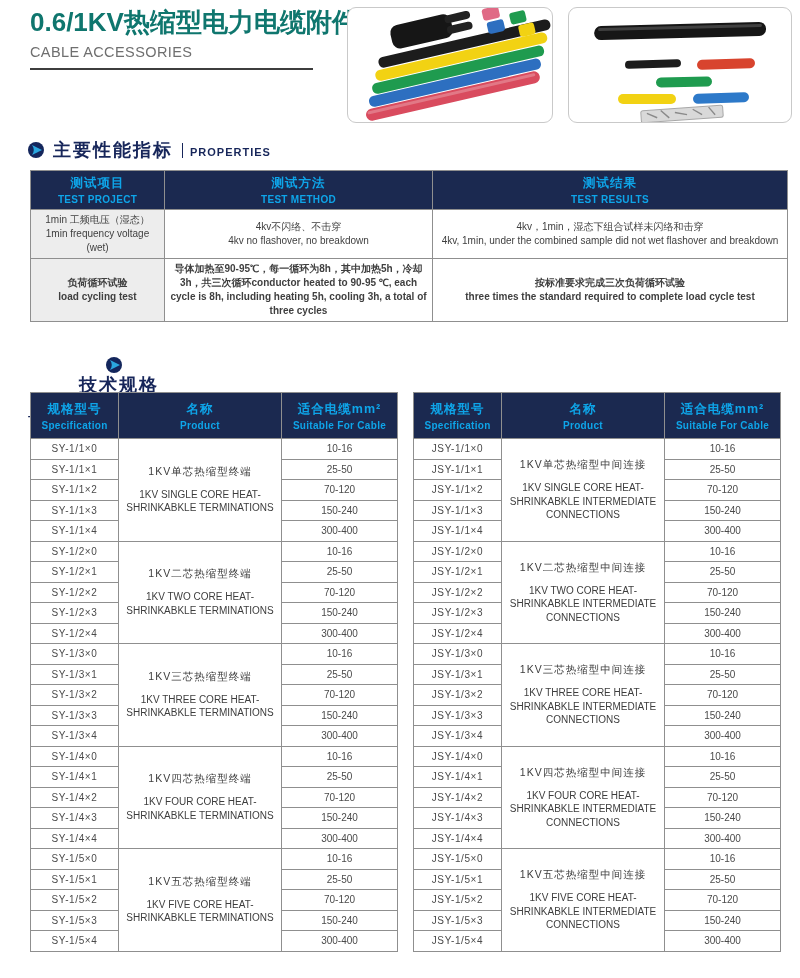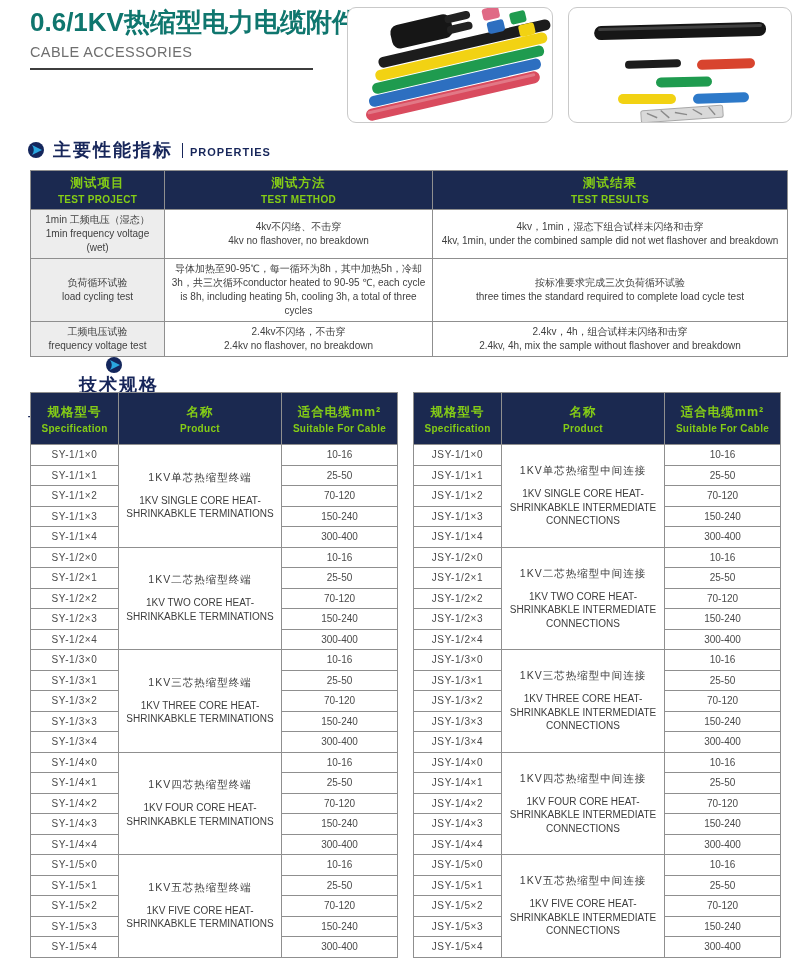--- a/index.html
+++ b/index.html
@@ -25,38 +25,38 @@
   #props-head { top:138px; }
   #specs-head { top:357px;flex-direction:column; }
   .bullet { width:16px; height:16px; margin-right:9px; flex:0 0 auto; }
   .sec-zh { font-size:18px; font-weight:bold; color:#17265a; letter-spacing:2px; }
   .sec-sep { width:1px; height:15px; background:#17265a; margin:0 7px 0 9px; }
   .sec-en { font-size:11px; font-weight:bold; color:#17265a; letter-spacing:1px; position:relative; top:2px; }
 
   
   table { border-collapse:collapse; table-layout:fixed; }
   th, td { border:1px solid #8f8f8f; }
-  thead th { background:#1b2950; color:#84cc16; padding:4px 2px; text-align:center; }
+  thead th { background:#1b2950; color:#0ea5e9; padding:4px 2px; text-align:center; }
   .h-zh { font-size:12.5px; font-weight:bold; letter-spacing:1px; }
   .h-en { font-size:10px; font-weight:bold; letter-spacing:0.3px; margin-top:2px; }
 
   
   #props-table { position:absolute; left:30px; top:170px; width:757px; }
   #props-table thead th { height:36px; }
   #props-table tbody td { font-size:10px; color:#3f3f3f; text-align:center; padding:3px 4px; line-height:1.4; }
   #props-table tbody td.proj { background:#ededed;margin-top:23px; }
   #props-table tbody tr:nth-child(1) td { height:34px; }
-  #props-table tbody tr:nth-child(2) td { height:54px; }
+  #props-table tbody tr:nth-child(2) td { height:54px;font-weight:bold; }
   #props-table tbody tr:nth-child(3) td { height:34px; }
 
   
   .spec-table { position:absolute; top:392px; width:367px; }
   #spec-left  { left:30px; }
   #spec-right { left:413px; }
-  .spec-table thead th { height:52px; }
+  .spec-table thead th { height:46px; }
   .spec-table tbody tr { height:20.5px;margin-left:29px; }
   .spec-table tbody td { font-size:10px; color:#4a4a4a; text-align:center; padding:0 2px; }
   .spec-table td.model { letter-spacing:0.6px; }
   .spec-table td.product { vertical-align:middle; padding:2px 6px; }
   .spec-table .p-zh { font-size:10.5px; color:#3d3d3d; margin-bottom:9px; letter-spacing:1px; }
   .spec-table .p-en { font-size:10px; color:#3d3d3d; line-height:1.35; }
 </style>
 </head>
 <body>
 
@@ -146,25 +146,20 @@
       <tr>
         <td class="proj">1min 工频电压（湿态）<br>1min frequency voltage (wet)</td>
         <td>4kv不闪络、不击穿<br>4kv no flashover, no breakdown</td>
         <td>4kv，1min，湿态下组合试样未闪络和击穿<br>4kv, 1min, under the combined sample did not wet flashover and breakdown</td>
       </tr>
       <tr>
         <td class="proj">负荷循环试验<br>load cycling test</td>
         <td>导体加热至90-95℃，每一循环为8h，其中加热5h，冷却3h，共三次循环conductor heated to 90-95 ℃, each cycle is 8h, including heating 5h, cooling 3h, a total of three cycles</td>
         <td>按标准要求完成三次负荷循环试验<br>three times the standard required to complete load cycle test</td>
       </tr>
-      <tr>
-        <td class="proj">工频电压试验<br>frequency voltage test</td>
-        <td>2.4kv不闪络，不击穿<br>2.4kv no flashover, no breakdown</td>
-        <td>2.4kv，4h，组合试样未闪络和击穿<br>2.4kv, 4h, mix the sample without flashover and breakdown</td>
-      </tr>
     </tbody>
 </table>
 
 <div class="sec-head" id="specs-head">
   <svg class="bullet" viewBox="0 0 16 16">
     <circle cx="8" cy="8" r="8" fill="#14265c"></circle>
     <path d="M4 3 L14 8 L4 13 C6.4 10 6.4 6 4 3 Z" fill="#2aa7df"></path>
   </svg>
   <span class="sec-zh">技术规格</span>
   <span class="sec-sep"></span>

